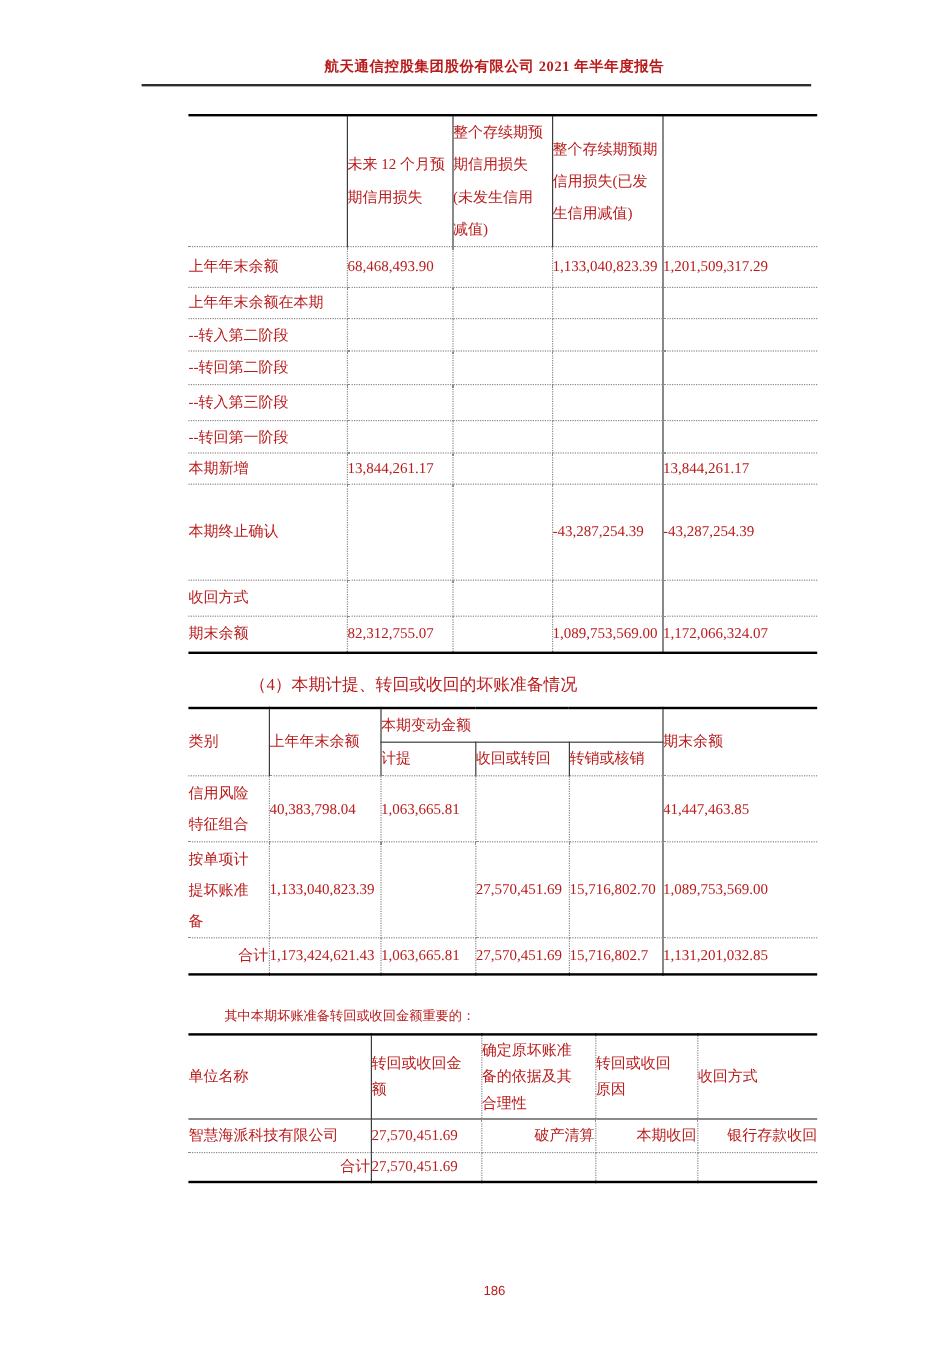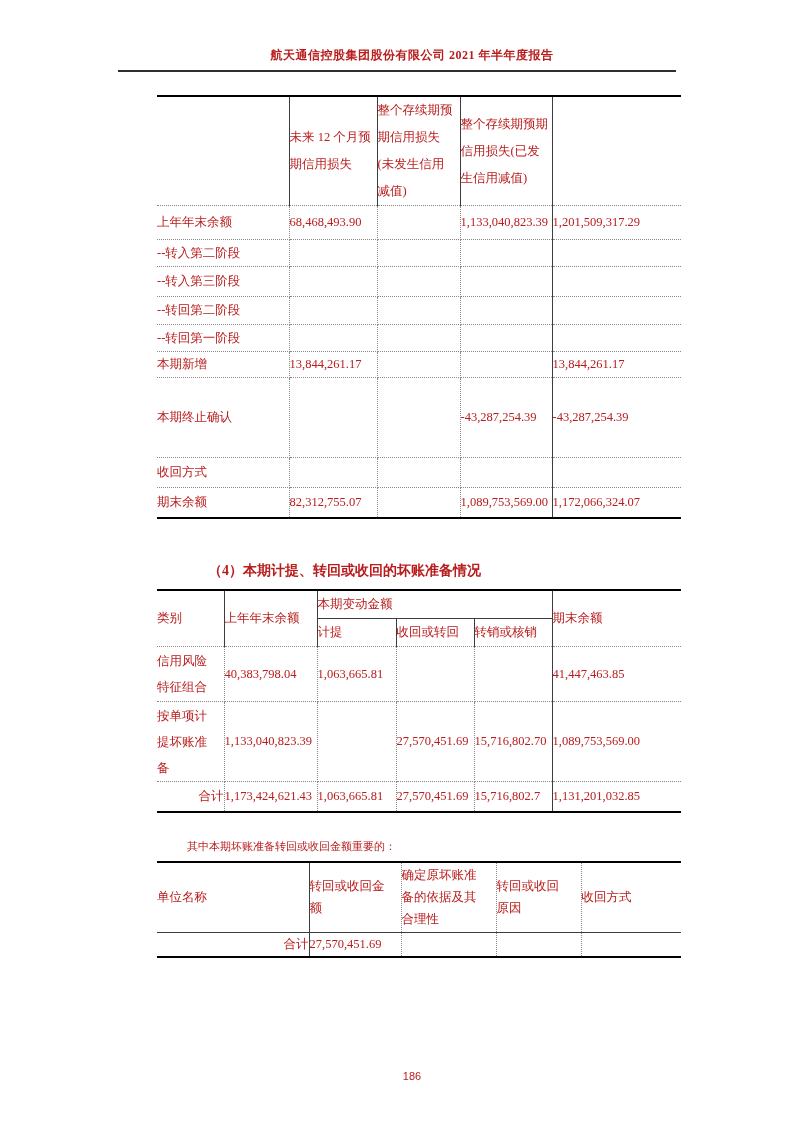--- a/index.html
+++ b/index.html
@@ -33,21 +33,21 @@
   .vd { border-right:1px dotted #8a8a8a; }
   .bs { border-bottom:1px solid #3d3d3d !important; }
   .lab { text-align:left; padding-left:6px; }
   .lab2 { text-align:left; padding-left:7px; white-space:pre-line; line-height:26px; }
   .num { text-align:left; padding-right:6px; font-size:11.5px; }
   .ctr { text-align:right; }
   #t1 { top:95px; }
   #t2 { top:589px; }
   #t3 { top:861px; }
   .sec-title {
-    position:absolute; left:208px; font-size:14px; font-weight:bold;
+    position:absolute; left:208px; font-size:14px; font-weight:normal;
   }
   #sec4-title { top:562px; }
   #sec5-title { top:839px; left:187px; font-size:11px; font-weight:normal; }
   .page-num {
     position:absolute; top:1070px; left:0; width:100%;
     text-align:center; font-size:11px;
     font-family:"Liberation Sans","DejaVu Sans",sans-serif;
   }
 </style>
 </head>
@@ -82,36 +82,43 @@
       </tr>
     </thead>
     <tbody>
       <tr style="height:34px">
         <td class="lab vd">上年年末余额</td>
         <td class="num vd">68,468,493.90</td>
         <td class="num vd"></td>
         <td class="num vs">1,133,040,823.39</td>
         <td class="num">1,201,509,317.29</td>
       </tr>
+      <tr style="height:26px">
+        <td class="lab vd">上年年末余额在本期</td>
+        <td class="num vd"></td>
+        <td class="num vd"></td>
+        <td class="num vs"></td>
+        <td class="num"></td>
+      </tr>
       <tr style="height:27px">
         <td class="lab vd">--转入第二阶段</td>
         <td class="num vd"></td>
         <td class="num vd"></td>
         <td class="num vs"></td>
         <td class="num"></td>
       </tr>
-      <tr style="height:30px">
-        <td class="lab vd">--转入第三阶段</td>
-        <td class="num vd"></td>
-        <td class="num vd"></td>
-        <td class="num vs"></td>
-        <td class="num"></td>
-      </tr>
       <tr style="height:28px">
         <td class="lab vd">--转回第二阶段</td>
+        <td class="num vd"></td>
+        <td class="num vd"></td>
+        <td class="num vs"></td>
+        <td class="num"></td>
+      </tr>
+      <tr style="height:30px">
+        <td class="lab vd">--转入第三阶段</td>
         <td class="num vd"></td>
         <td class="num vd"></td>
         <td class="num vs"></td>
         <td class="num"></td>
       </tr>
       <tr style="height:27px">
         <td class="lab vd">--转回第一阶段</td>
         <td class="num vd"></td>
         <td class="num vd"></td>
         <td class="num vs"></td>
@@ -220,20 +227,27 @@
 额</th>
         <th class="h h3 vd bs">确定原坏账准
 备的依据及其
 合理性</th>
         <th class="h h3 vd bs">转回或收回
 原因</th>
         <th class="h h3 bs">收回方式</th>
       </tr>
     </thead>
     <tbody>
+      <tr style="height:28px">
+        <td class="lab vs">智慧海派科技有限公司</td>
+        <td class="num vd">27,570,451.69</td>
+        <td class="ctr vd">破产清算</td>
+        <td class="ctr vd">本期收回</td>
+        <td class="ctr">银行存款收回</td>
+      </tr>
       <tr style="height:25px">
         <td class="ctr vs">合计</td>
         <td class="num vd">27,570,451.69</td>
         <td class="ctr vd"></td>
         <td class="ctr vd"></td>
         <td class="ctr"></td>
       </tr>
     </tbody>
   </table>
 

